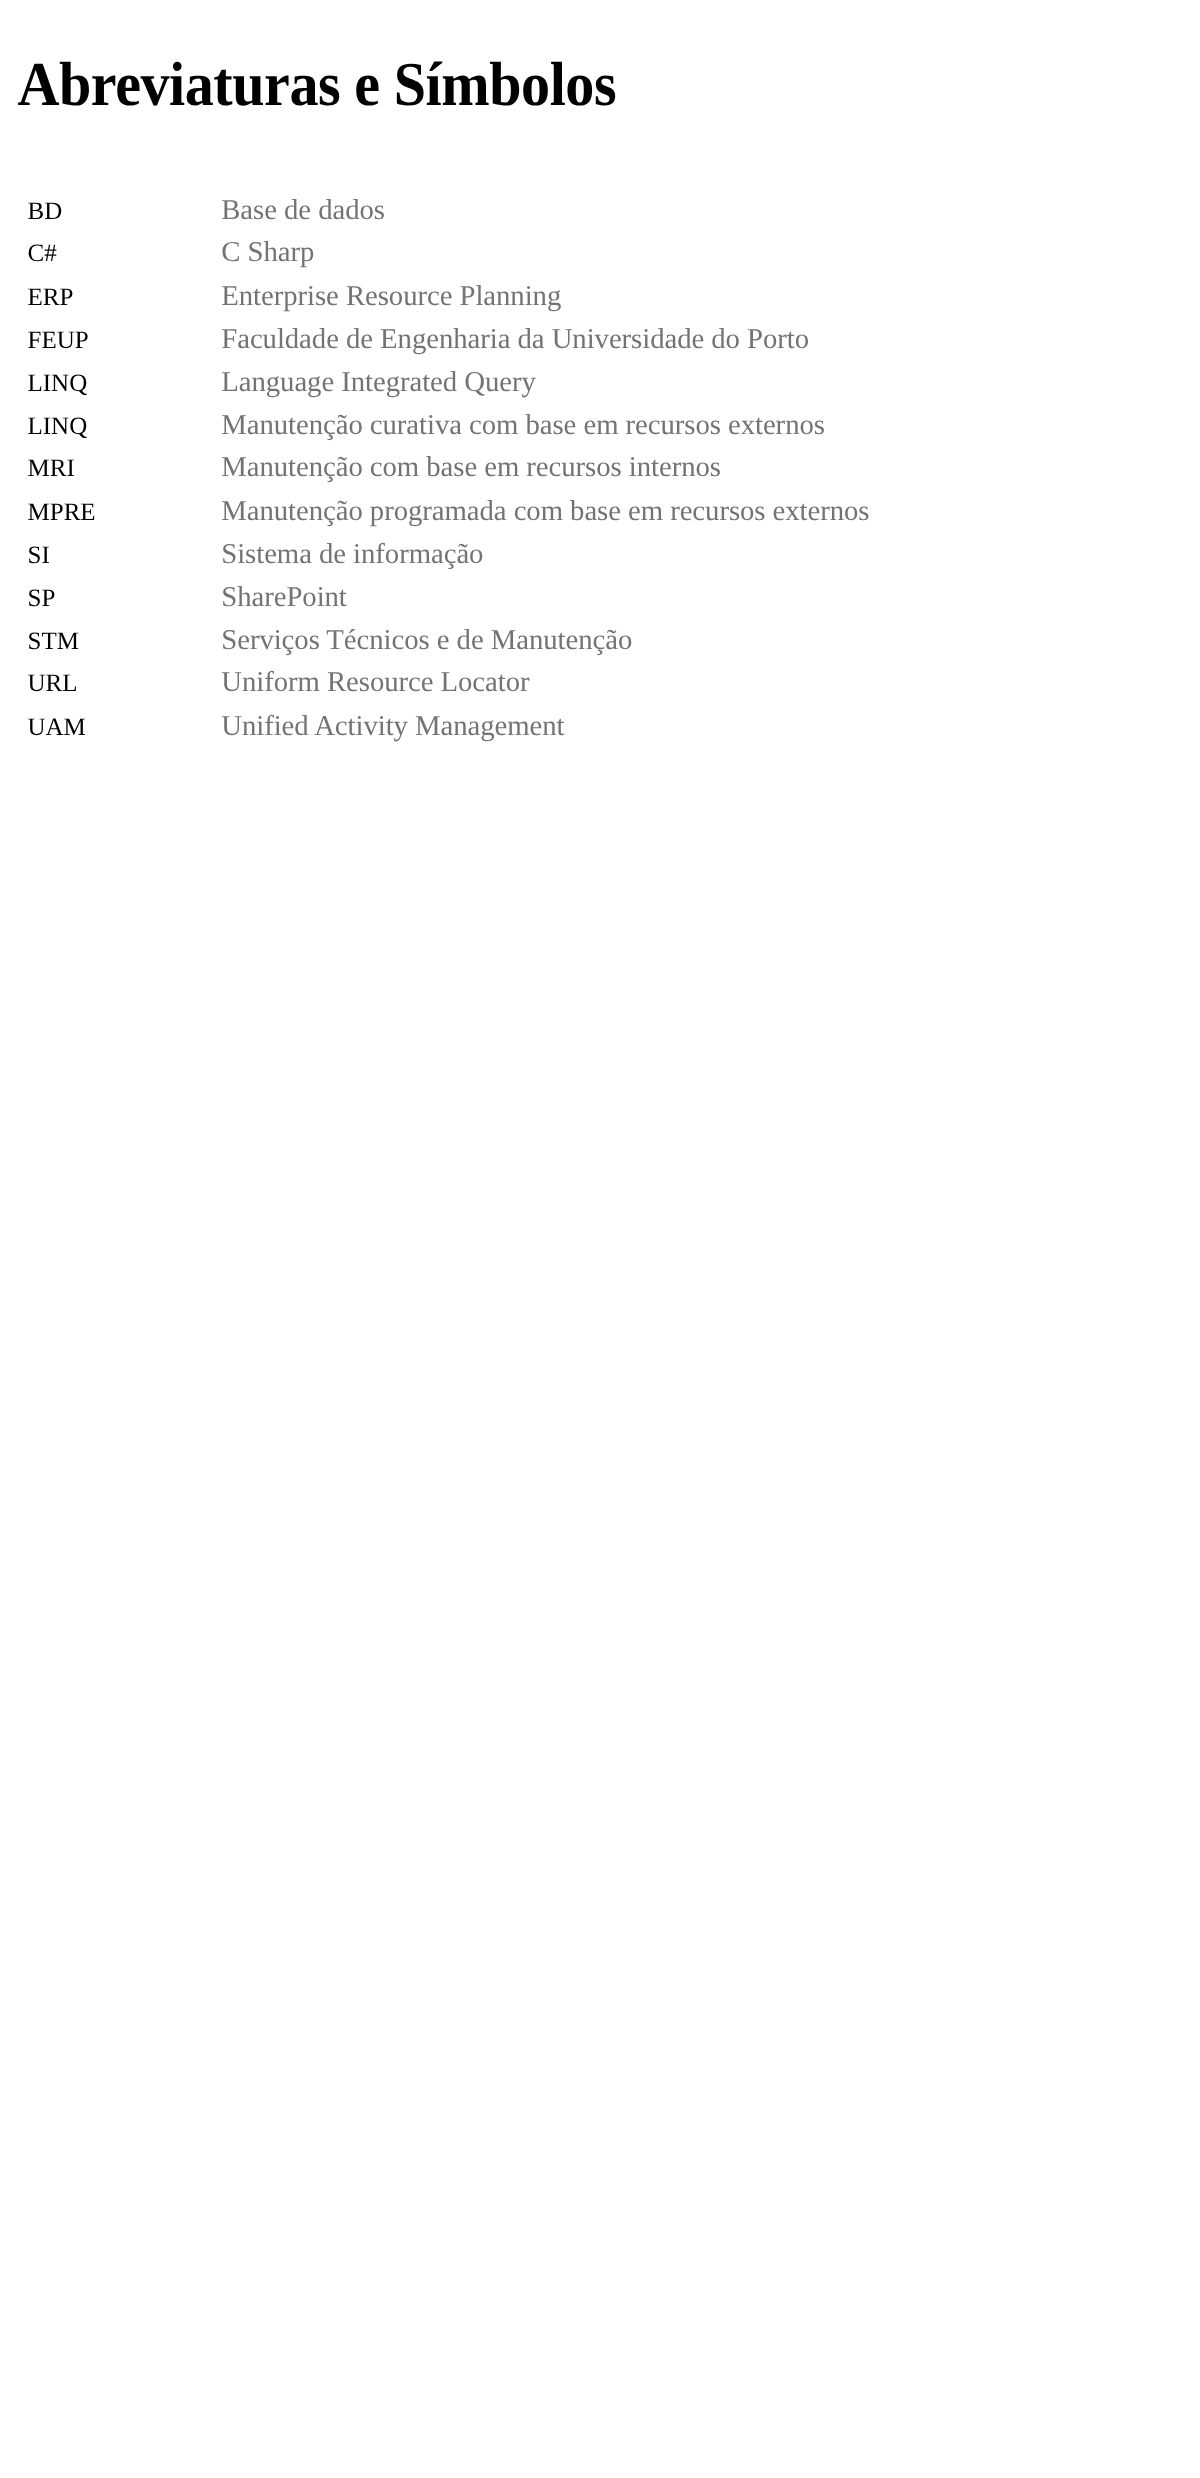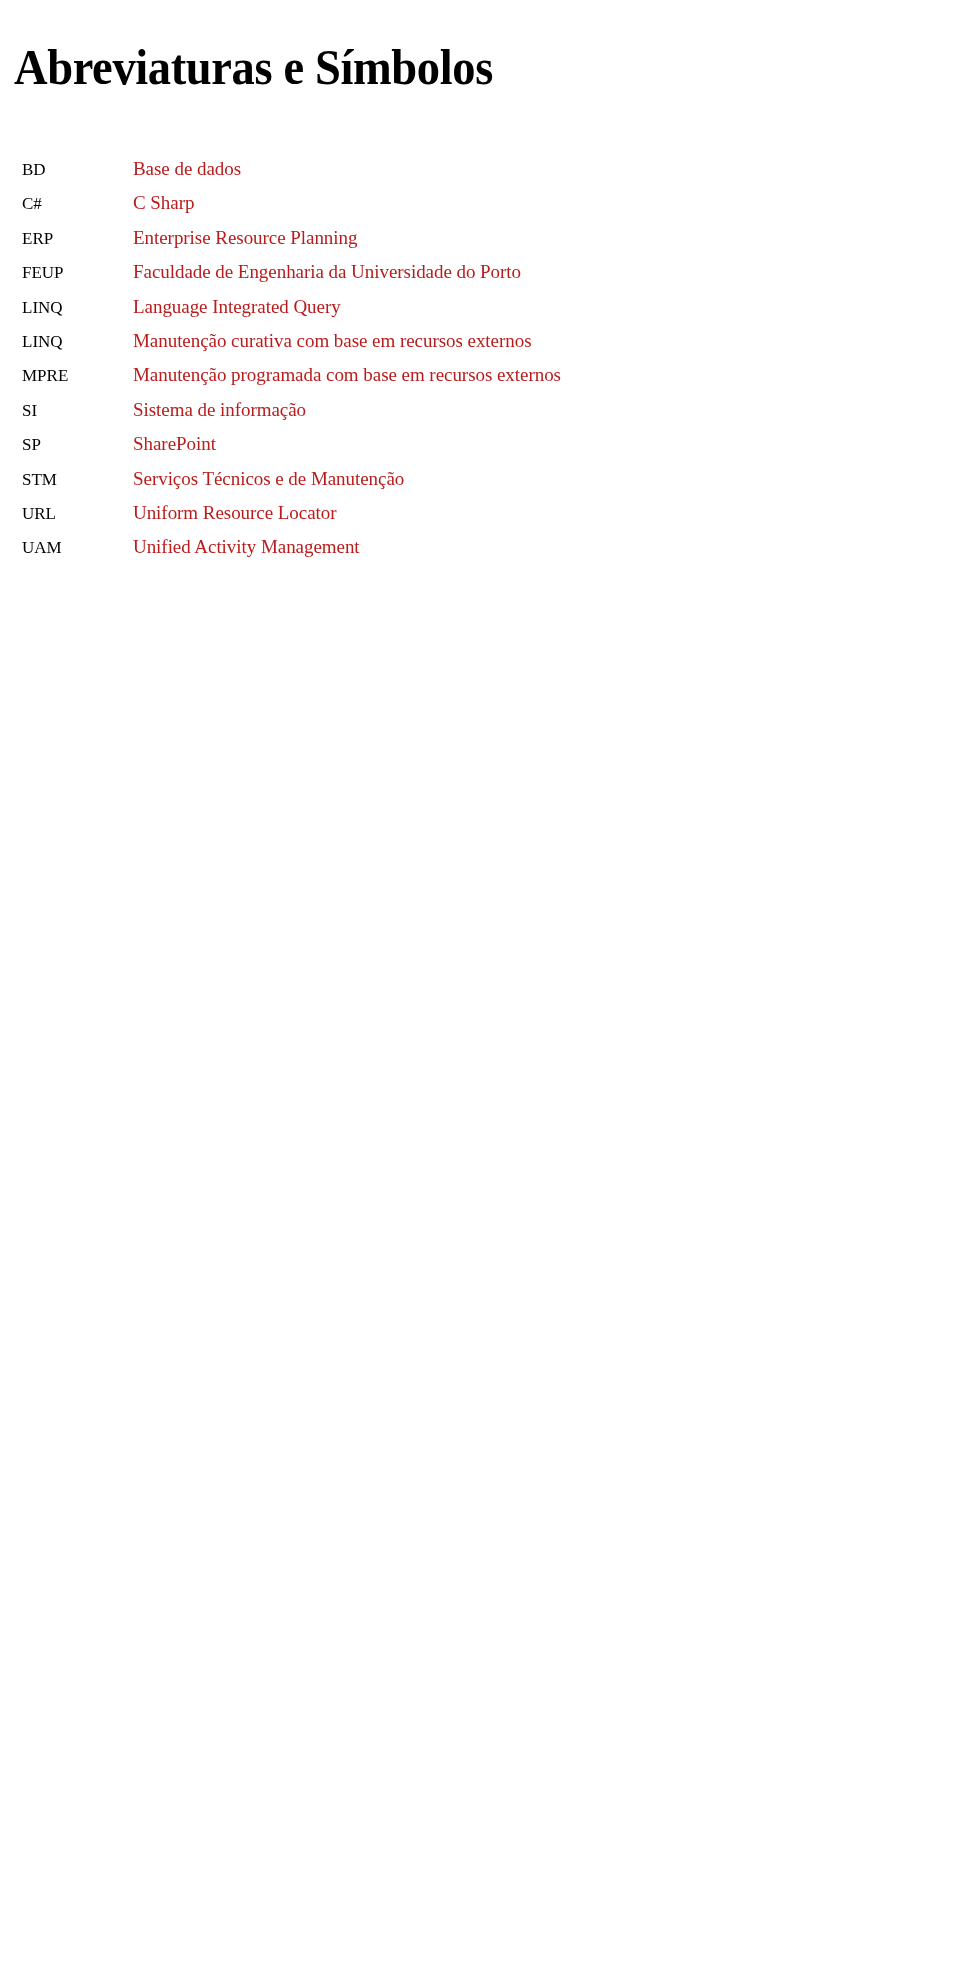--- a/index.html
+++ b/index.html
@@ -56,31 +56,32 @@
     height: 34.4px;
     line-height: 34.4px;
     white-space: nowrap;
     font-size: 25.5px;
   }
 
   .abbrev-key {
     display: inline-block;
     width: 111px;
     vertical-align: baseline;
-    font-size: 17px;
+    font-size: 20px;
     letter-spacing: 0px;
     color: #000000;
   }
 
   .abbrev-desc {
     display: inline-block;
     vertical-align: baseline;
-    font-size: 19px;
+    font-size: 23px;
     letter-spacing: -0.05px;
-    color: #b91c1c;
+    color: #737373;
+    margin-left: 44px;
   }
 
   
   .page-number {
     position: absolute;
     left: 0;
     top: 1828px;
     width: 714px;
     text-align: left;
     font-size: 25px;
@@ -96,20 +97,21 @@
   <h1 class="chapter-title">Abreviaturas e Símbolos</h1>
 
   <div class="abbrev-list">
 
   <div class="abbrev-row"><span class="abbrev-key">BD</span><span class="abbrev-desc">Base de dados</span></div>
       <div class="abbrev-row"><span class="abbrev-key">C#</span><span class="abbrev-desc">C Sharp</span></div>
       <div class="abbrev-row"><span class="abbrev-key">ERP</span><span class="abbrev-desc">Enterprise Resource Planning</span></div>
       <div class="abbrev-row"><span class="abbrev-key">FEUP</span><span class="abbrev-desc">Faculdade de Engenharia da Universidade do Porto</span></div>
       <div class="abbrev-row"><span class="abbrev-key">LINQ</span><span class="abbrev-desc">Language Integrated Query</span></div>
       <div class="abbrev-row"><span class="abbrev-key">LINQ</span><span class="abbrev-desc">Manutenção curativa com base em recursos externos</span></div>
+      <div class="abbrev-row"><span class="abbrev-key">MRI</span><span class="abbrev-desc">Manutenção com base em recursos internos</span></div>
       <div class="abbrev-row"><span class="abbrev-key">MPRE</span><span class="abbrev-desc">Manutenção programada com base em recursos externos</span></div>
       <div class="abbrev-row"><span class="abbrev-key">SI</span><span class="abbrev-desc">Sistema de informação</span></div>
       <div class="abbrev-row"><span class="abbrev-key">SP</span><span class="abbrev-desc">SharePoint</span></div>
       <div class="abbrev-row"><span class="abbrev-key">STM</span><span class="abbrev-desc">Serviços Técnicos e de Manutenção</span></div>
       <div class="abbrev-row"><span class="abbrev-key">URL</span><span class="abbrev-desc">Uniform Resource Locator</span></div>
       <div class="abbrev-row"><span class="abbrev-key">UAM</span><span class="abbrev-desc">Unified Activity Management</span></div>
     </div>
 
   <div class="page-number">xiii</div>
 

